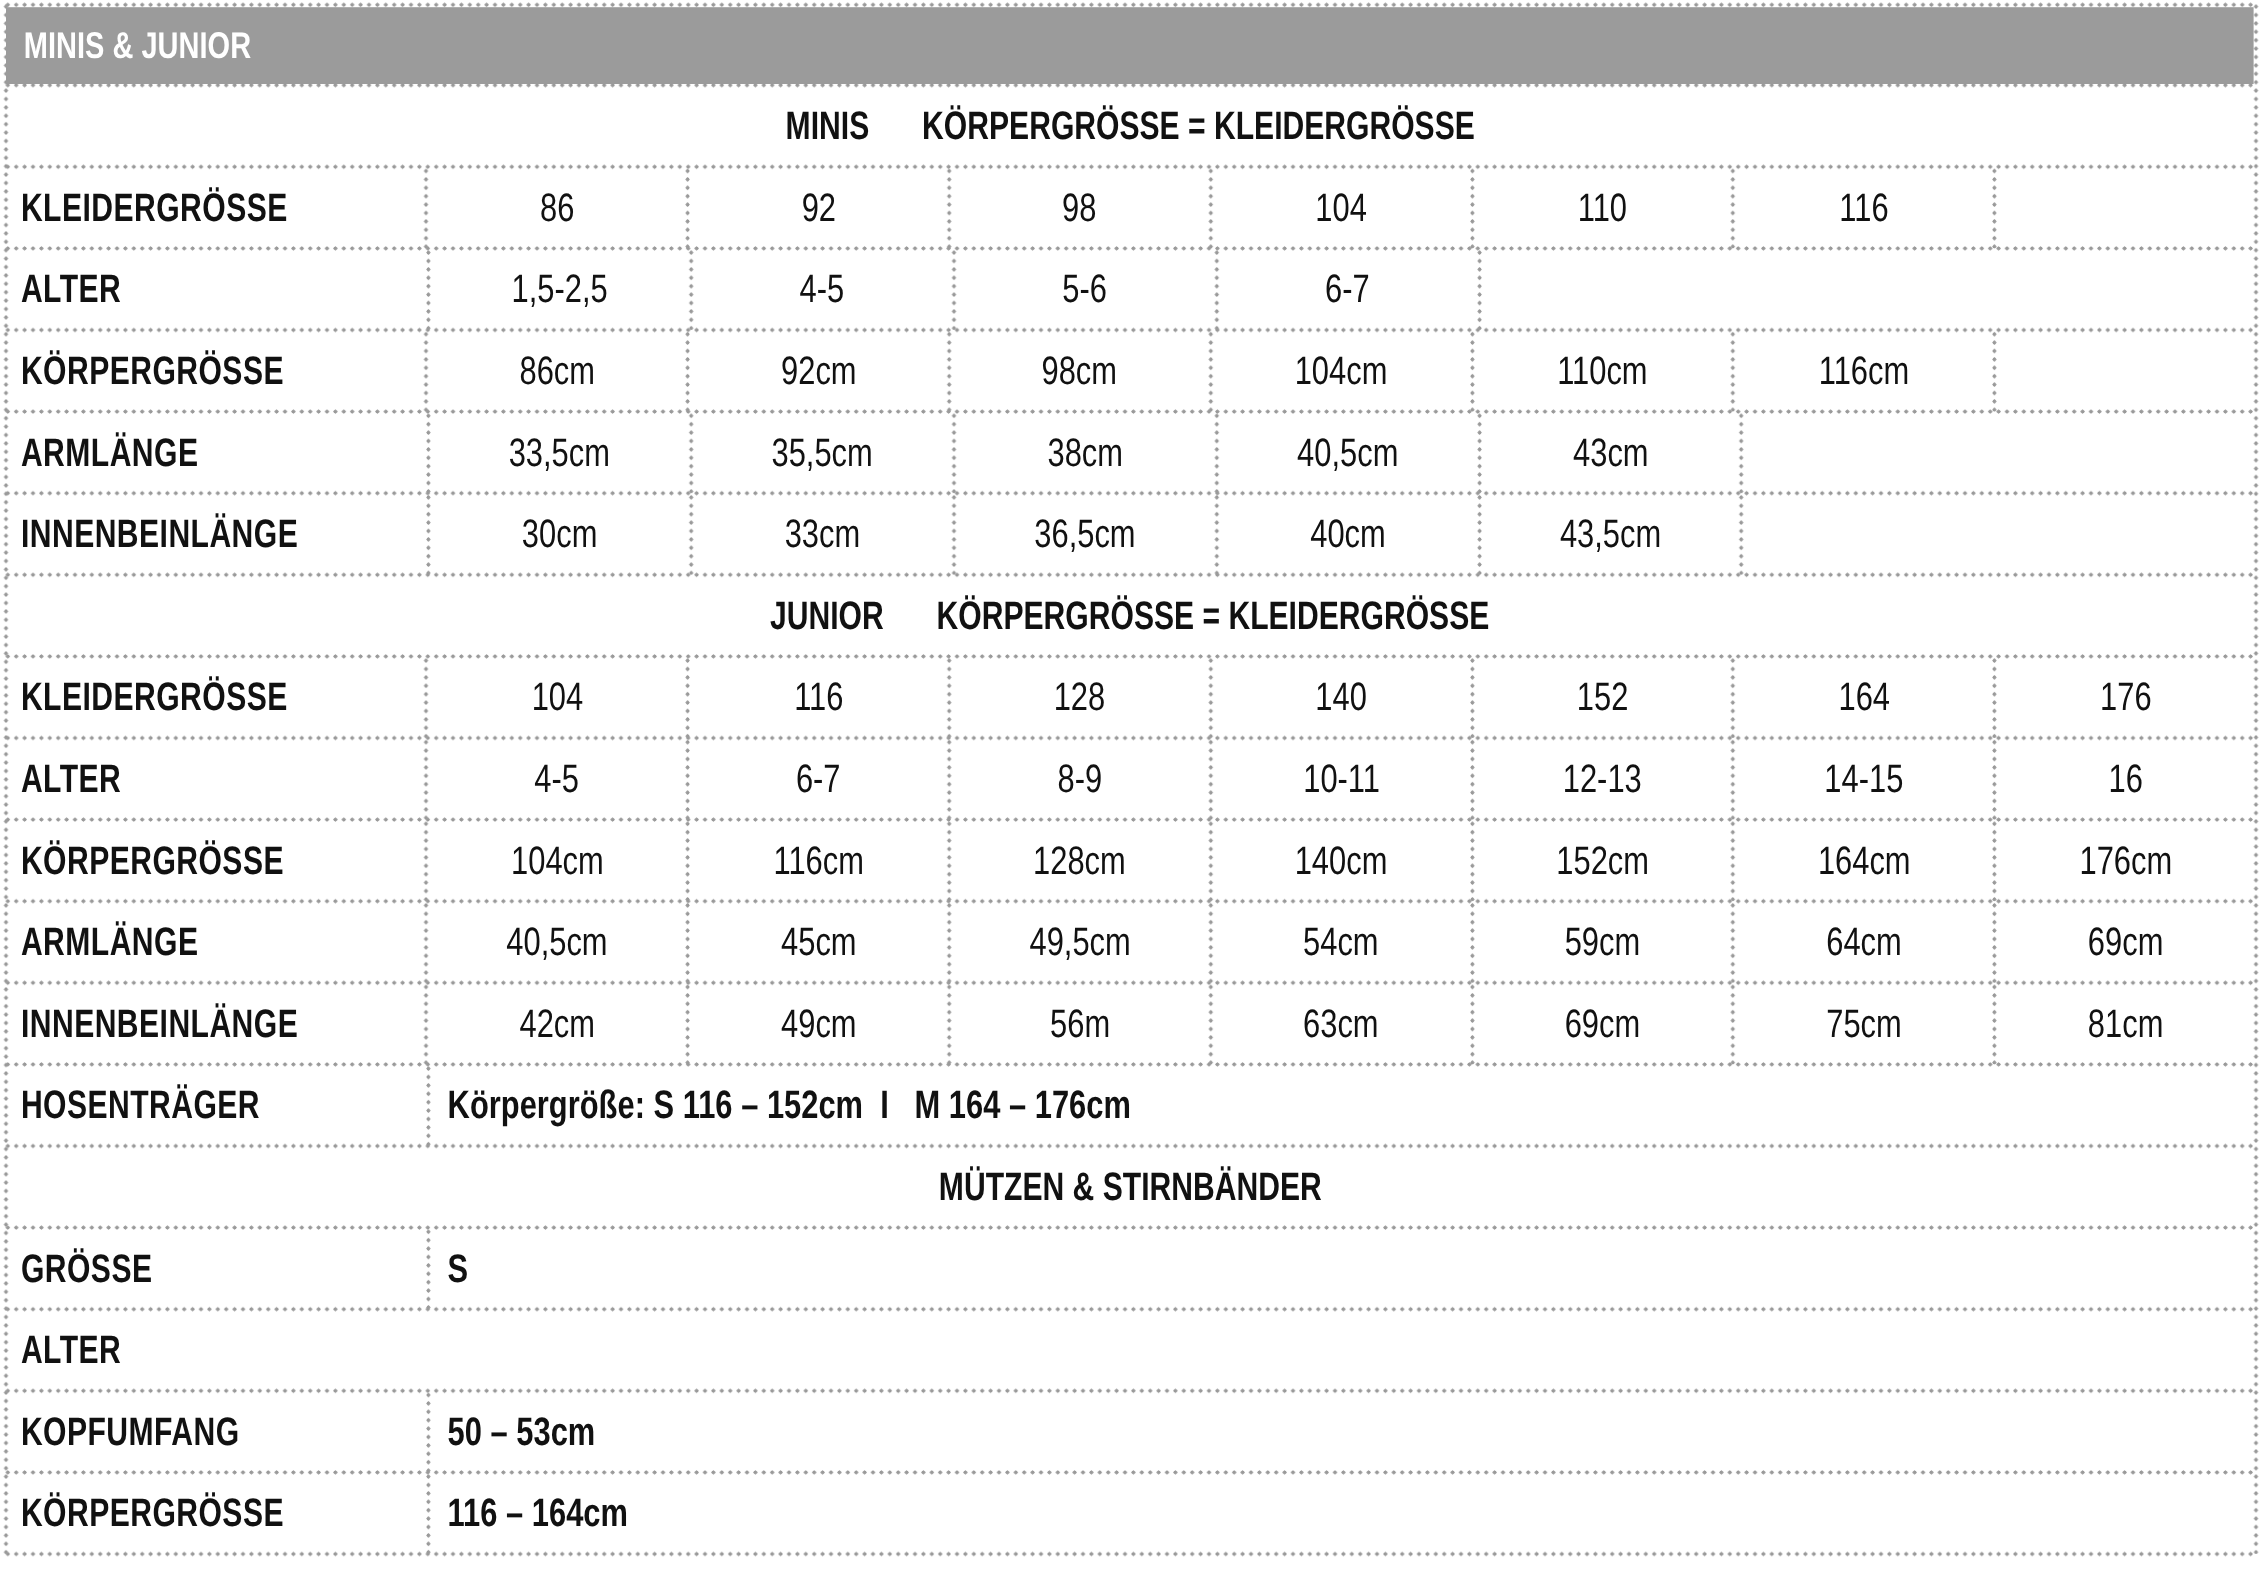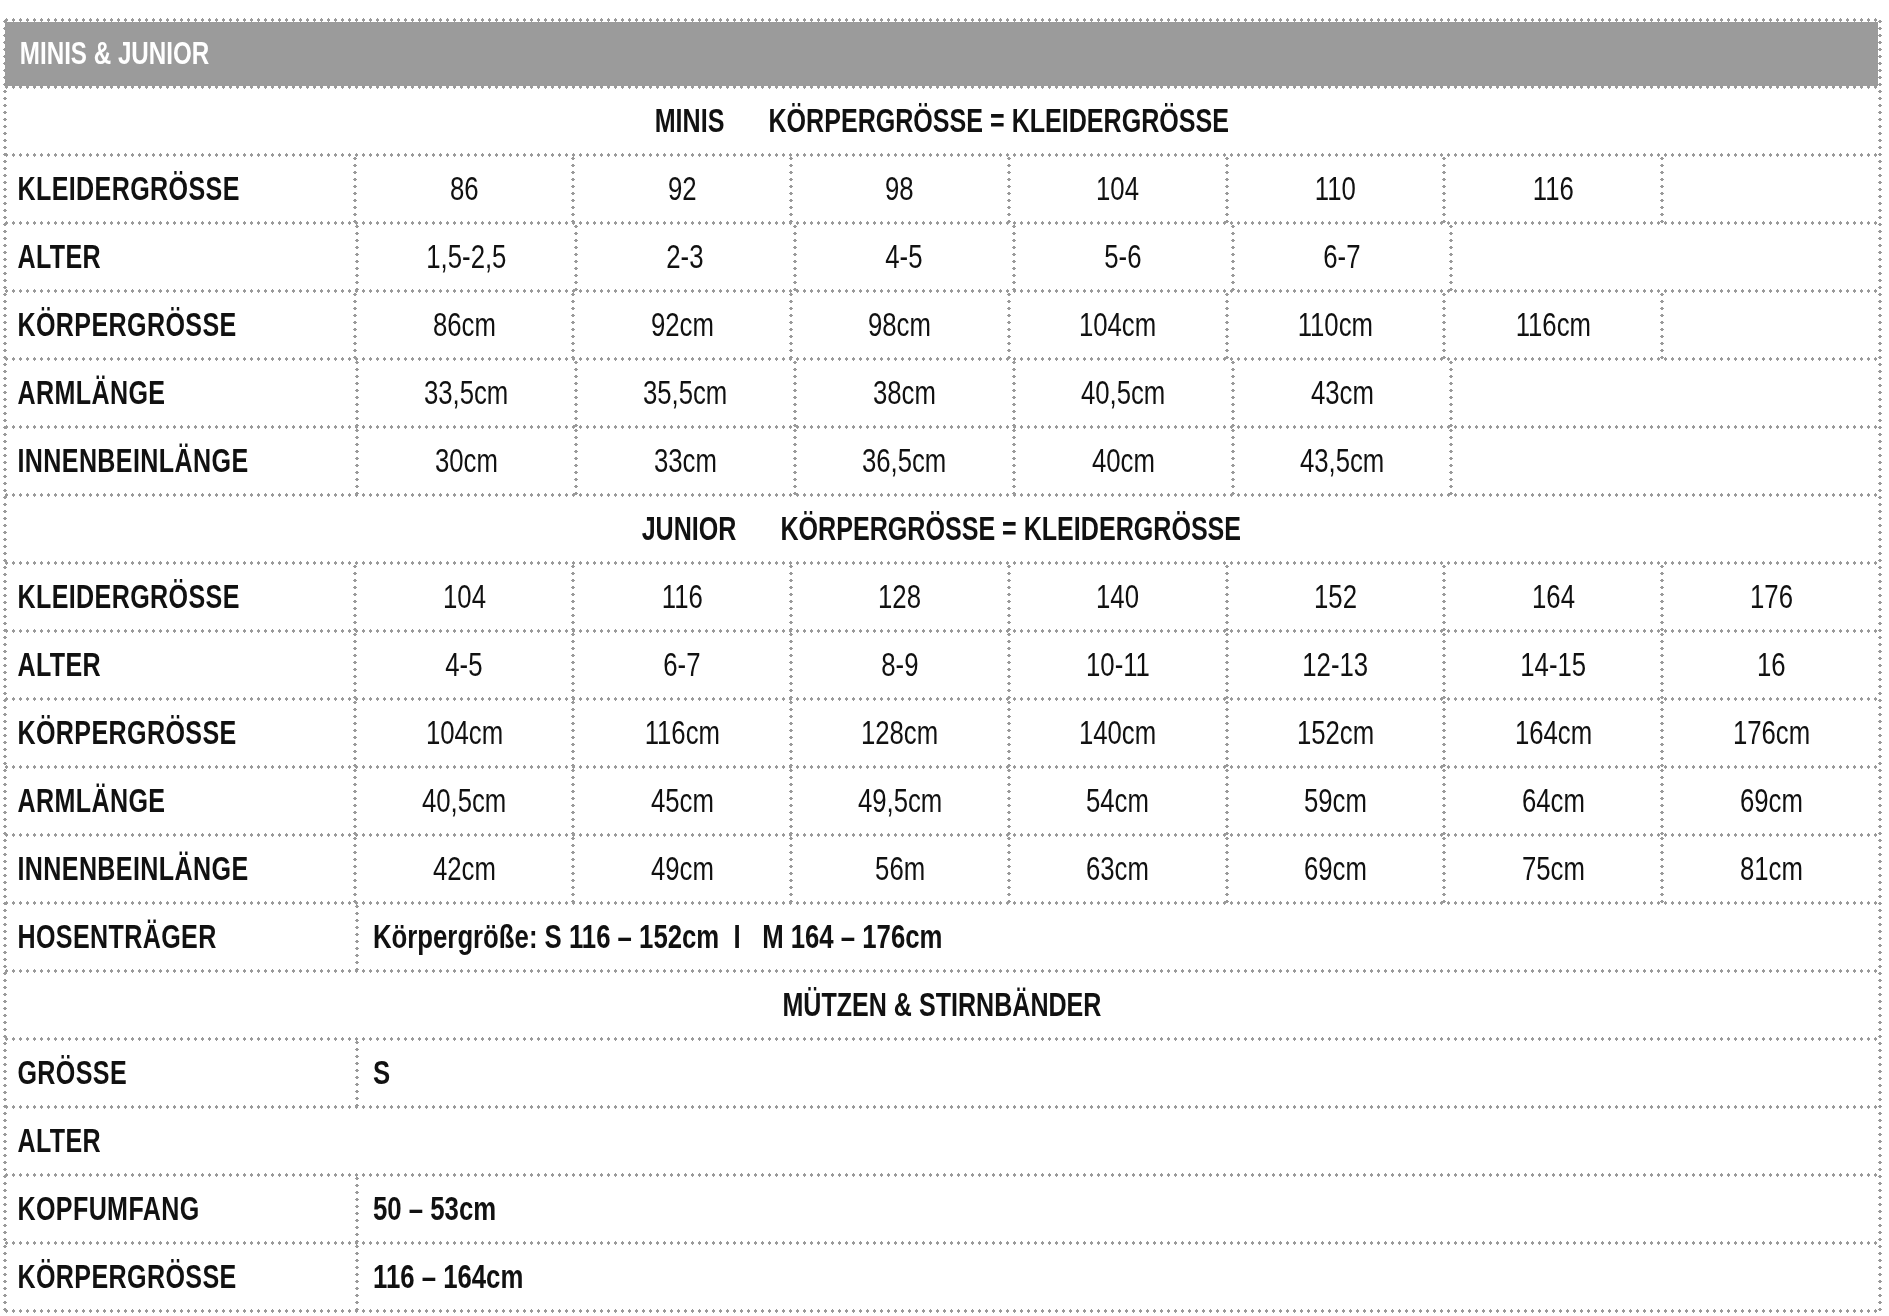--- a/index.html
+++ b/index.html
@@ -1,17 +1,17 @@
 <!DOCTYPE html>
 <html><head>
 <meta charset="utf-8">
 <style>
   html, body { margin: 0; padding: 0; background: #ffffff; }
   body { width: 1889px; height: 1316px; position: relative; overflow: hidden; font-family: "Liberation Sans", sans-serif; color: #111; }
-  .sheet { position: absolute; left: 3px; top: 18px; width: 1877px; }
+  .sheet { position: absolute; left: 3px; top: 2px; width: 1877px; }
   .dh { background-image: radial-gradient(circle, #9a9a9a 1.5px, transparent 1.8px); background-size: 7px 4px; background-repeat: repeat-x; height: 4px; }
   .row { position: relative; height: 68px; display: flex; }
   .row::after { content: ""; position: absolute; left: 0; right: 0; bottom: -2px; height: 4px; background-image: radial-gradient(circle, #9a9a9a 1.5px, transparent 1.8px); background-size: 7px 4px; background-repeat: repeat-x; }
   .cell { position: relative; height: 68px; display: flex; align-items: center; justify-content: center; overflow: visible; }
   .cell.vl::before { content: ""; position: absolute; left: -2px; top: 0; bottom: 0; width: 4px; background-image: radial-gradient(circle, #9a9a9a 1.5px, transparent 1.8px); background-size: 4px 7px; background-repeat: repeat-y; }
   .label { width: 354px; justify-content: flex-start; }
   .val { width: 218.9px; }
   .wide { flex: 1; justify-content: flex-start; padding-left: 16px; font-weight: bold; }
   .lbl-text { display: inline-block; font-weight: bold; font-size: 33px; transform: scaleX(0.76); transform-origin: left center; white-space: nowrap; padding-left: 19px; letter-spacing: 0.5px; }
   .val-text { display: inline-block; font-size: 33px; transform: scaleX(0.78); transform-origin: center center; white-space: nowrap; }
@@ -74,23 +74,20 @@
         </div>
       </div>
       <div class="row">
         <div class="cell label">
           <span class="lbl-text">ALTER</span>
         </div>
         <div class="cell val vl">
           <span class="val-text">1,5-2,5</span>
         </div>
         <div class="cell val vl">
-          <span class="val-text">2-3</span>
-        </div>
-        <div class="cell val vl">
           <span class="val-text">4-5</span>
         </div>
         <div class="cell val vl">
           <span class="val-text">5-6</span>
         </div>
         <div class="cell val vl">
           <span class="val-text">6-7</span>
         </div>
         <div class="cell val vl">
           <span class="val-text"></span>

